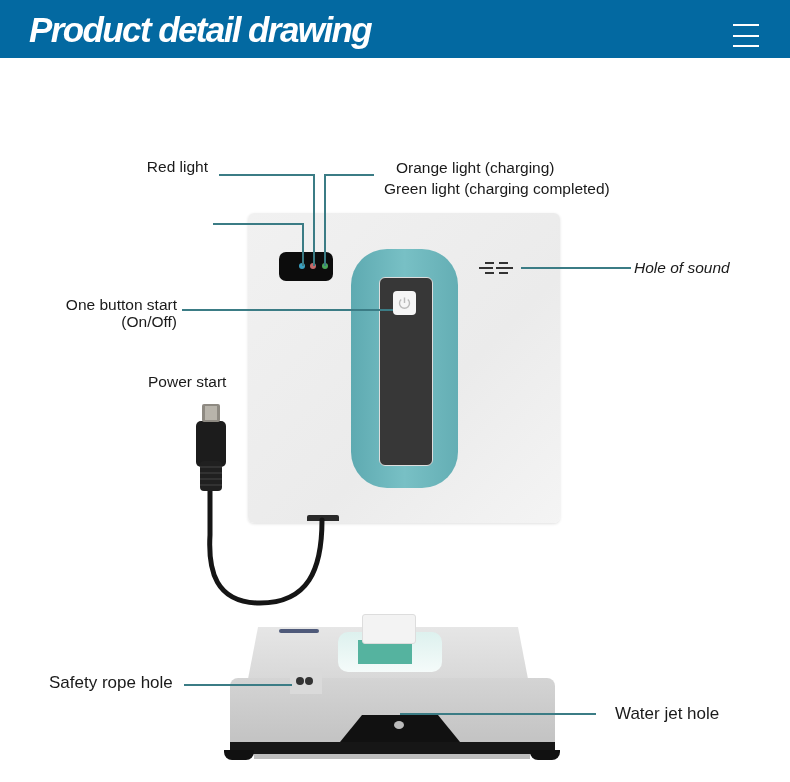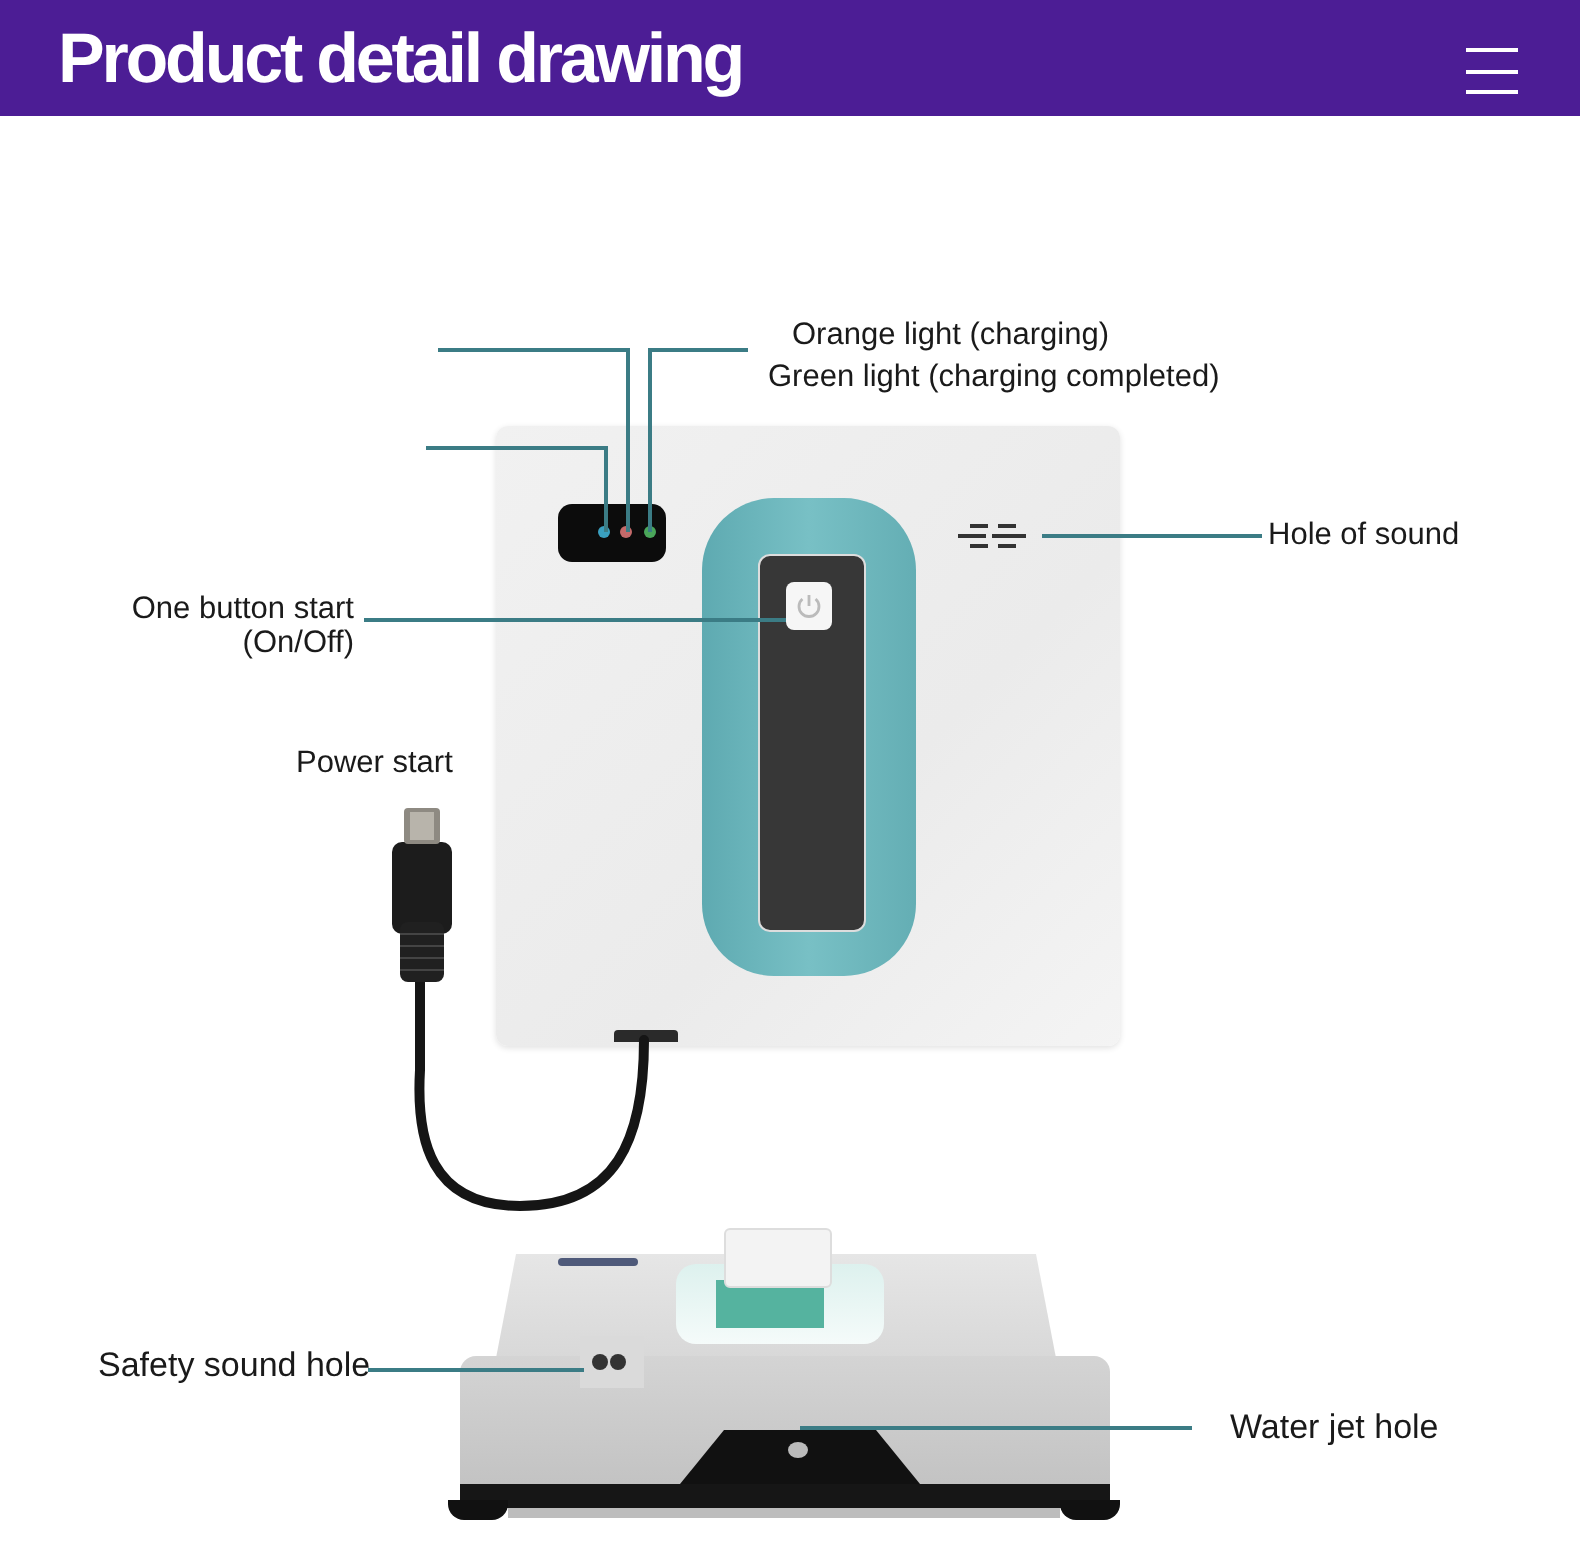--- a/index.html
+++ b/index.html
@@ -1,18 +1,18 @@
 <!DOCTYPE html>
 <html><head>
 <meta charset="utf-8">
 <style>
   html, body { margin:0; padding:0; }
   body { width:790px; height:782px; background:#ffffff; position:relative; overflow:hidden;
          font-family:"Liberation Sans", sans-serif; color:#111; }
-  .header { position:absolute; left:0; top:0; width:790px; height:58px; background:#4c1d95; }
+  .header { position:absolute; left:0; top:0; width:790px; height:58px; background:#0369a1;font-style:italic; }
   .title { position:absolute; left:29px; top:9px; font-size:35px; font-weight:bold; color:#fff;
            letter-spacing:-1.6px; line-height:42px; font-family:"Liberation Sans", sans-serif; }
   .menu { position:absolute; left:729px; top:20px; width:34px; height:32px; cursor:pointer; }
   .menu span { position:absolute; left:4px; width:26px; height:2px; background:#fff; }
   .lbl { position:absolute; font-size:15.5px; line-height:17px; color:#1a1a1a; white-space:nowrap; }
   .r { text-align:right; }
   .line { position:absolute; background:#3b7c85; }
   .abs { position:absolute; }
 </style>
 </head>
@@ -90,32 +90,33 @@
     <div class="abs" style="left:54px;top:6px;width:10px;height:8px;border-radius:50%;background:#bbb"></div>
   </div>
 
   <div class="abs" style="left:10px;top:130px;width:325px;height:12px;background:#161616;"></div>
   <div class="abs" style="left:4px;top:138px;width:30px;height:10px;background:#111;border-radius:0 0 8px 8px;"></div>
   <div class="abs" style="left:310px;top:138px;width:30px;height:10px;background:#111;border-radius:0 0 8px 8px;"></div>
   <div class="abs" style="left:34px;top:142px;width:276px;height:5px;background:#bdbdbd;"></div>
 </div>
 
 <div class="lbl r" style="left:40px;top:158px;width:168px;">
+  <div>Red light</div>
 </div>
 <div class="lbl r" style="left:40px;top:208px;width:163px;">
 </div>
 <div class="lbl" style="left:396px;top:159px;">Orange light (charging)</div>
 <div class="lbl" style="left:384px;top:180px;">Green light (charging completed)</div>
-<div class="lbl" style="left:634px;top:259px;">Hole of sound</div>
+<div class="lbl" style="left:634px;top:259px;font-style:italic;">Hole of sound</div>
 <div class="lbl r" style="left:40px;top:296px;width:137px;">
   <div>One button start</div>
   <div>(On/Off)</div>
 </div>
 <div class="lbl" style="left:148px;top:373px;">Power start</div>
-<div class="lbl" style="left:49px;top:674px;font-size:17px;">Safety sound hole</div>
+<div class="lbl" style="left:49px;top:674px;font-size:17px;">Safety rope hole</div>
 <div class="lbl" style="left:615px;top:705px;font-size:17px;">Water jet hole</div>
 
 <div>
 
   <div class="line" style="left:219px;top:174px;width:95px;height:2px;"></div>
   <div class="line" style="left:313px;top:174px;width:2px;height:92px;"></div>
 
   <div class="line" style="left:324px;top:174px;width:50px;height:2px;"></div>
   <div class="line" style="left:324px;top:174px;width:2px;height:92px;"></div>
 

